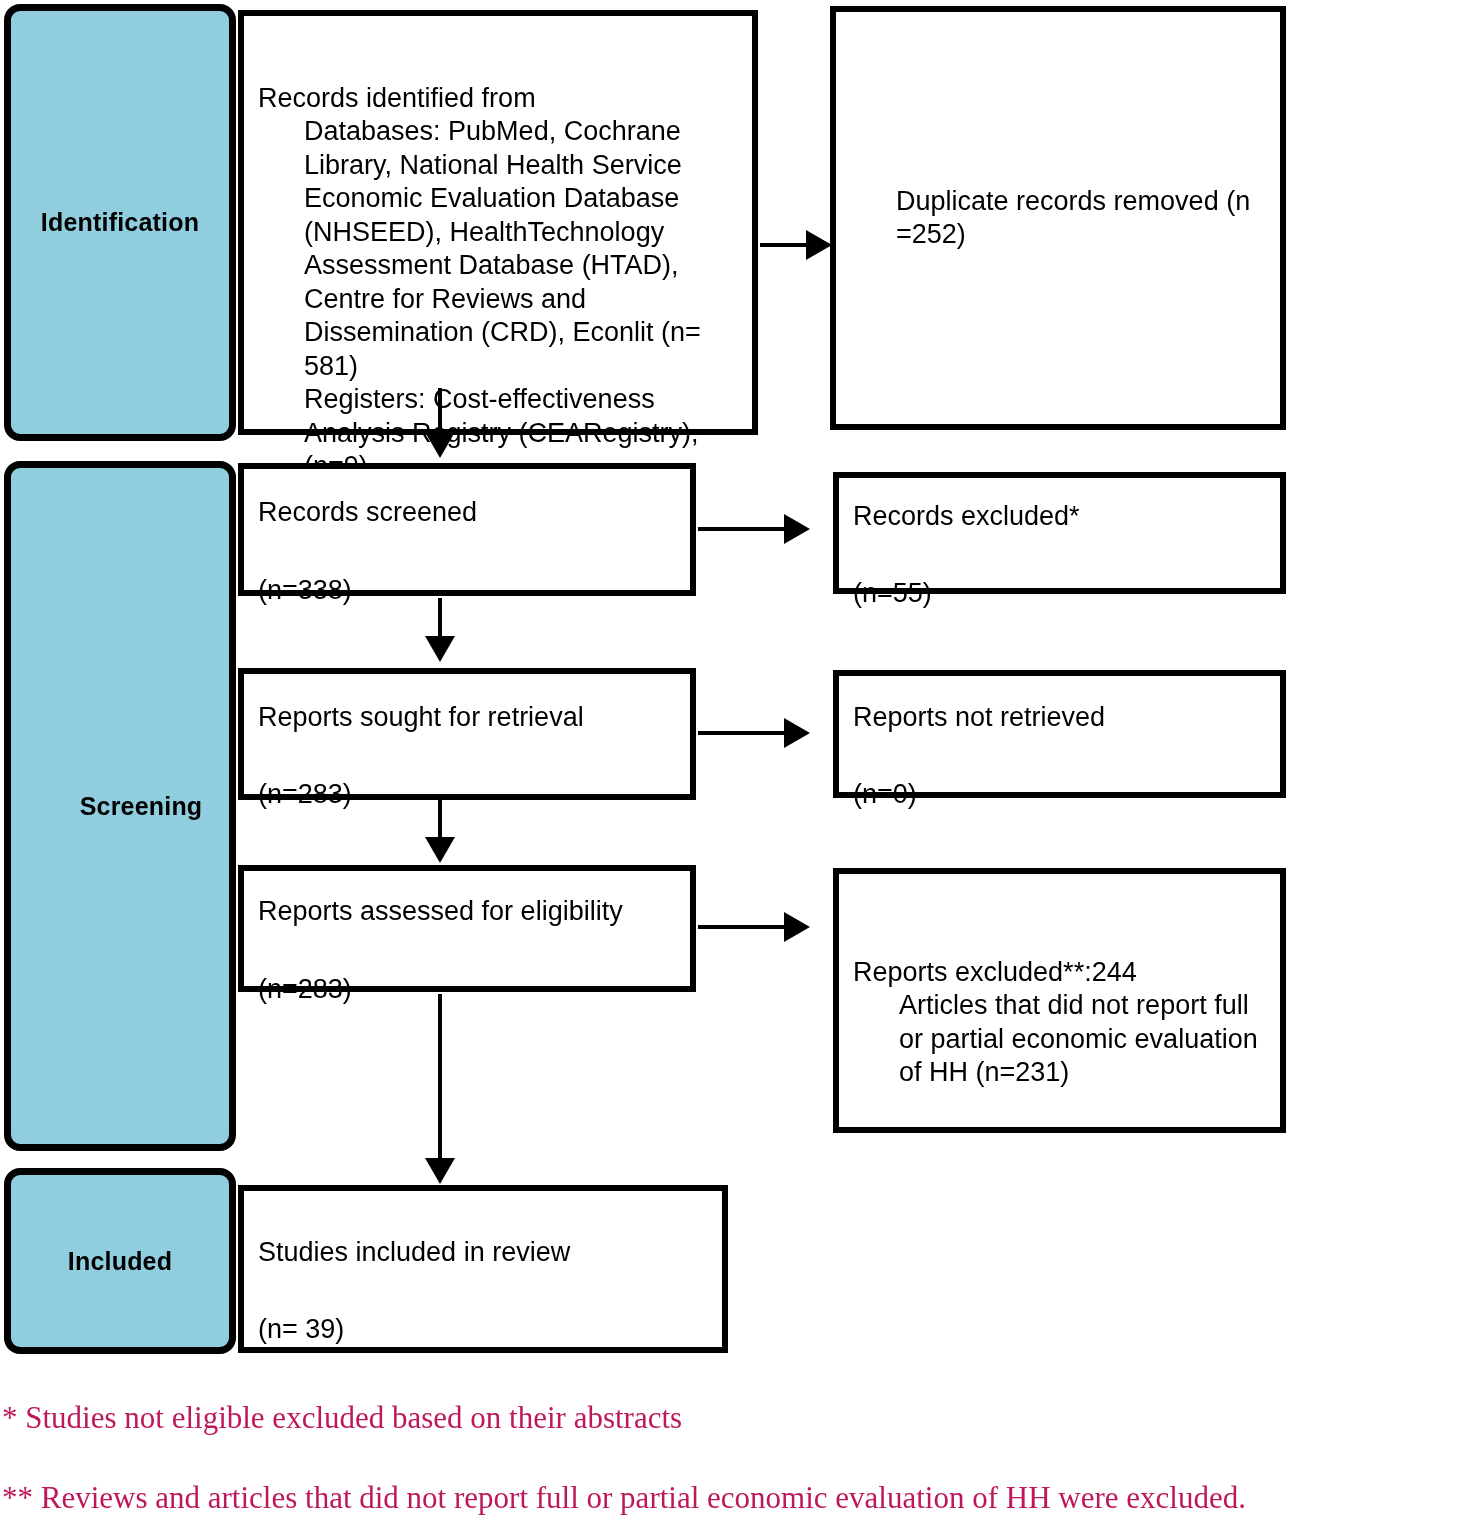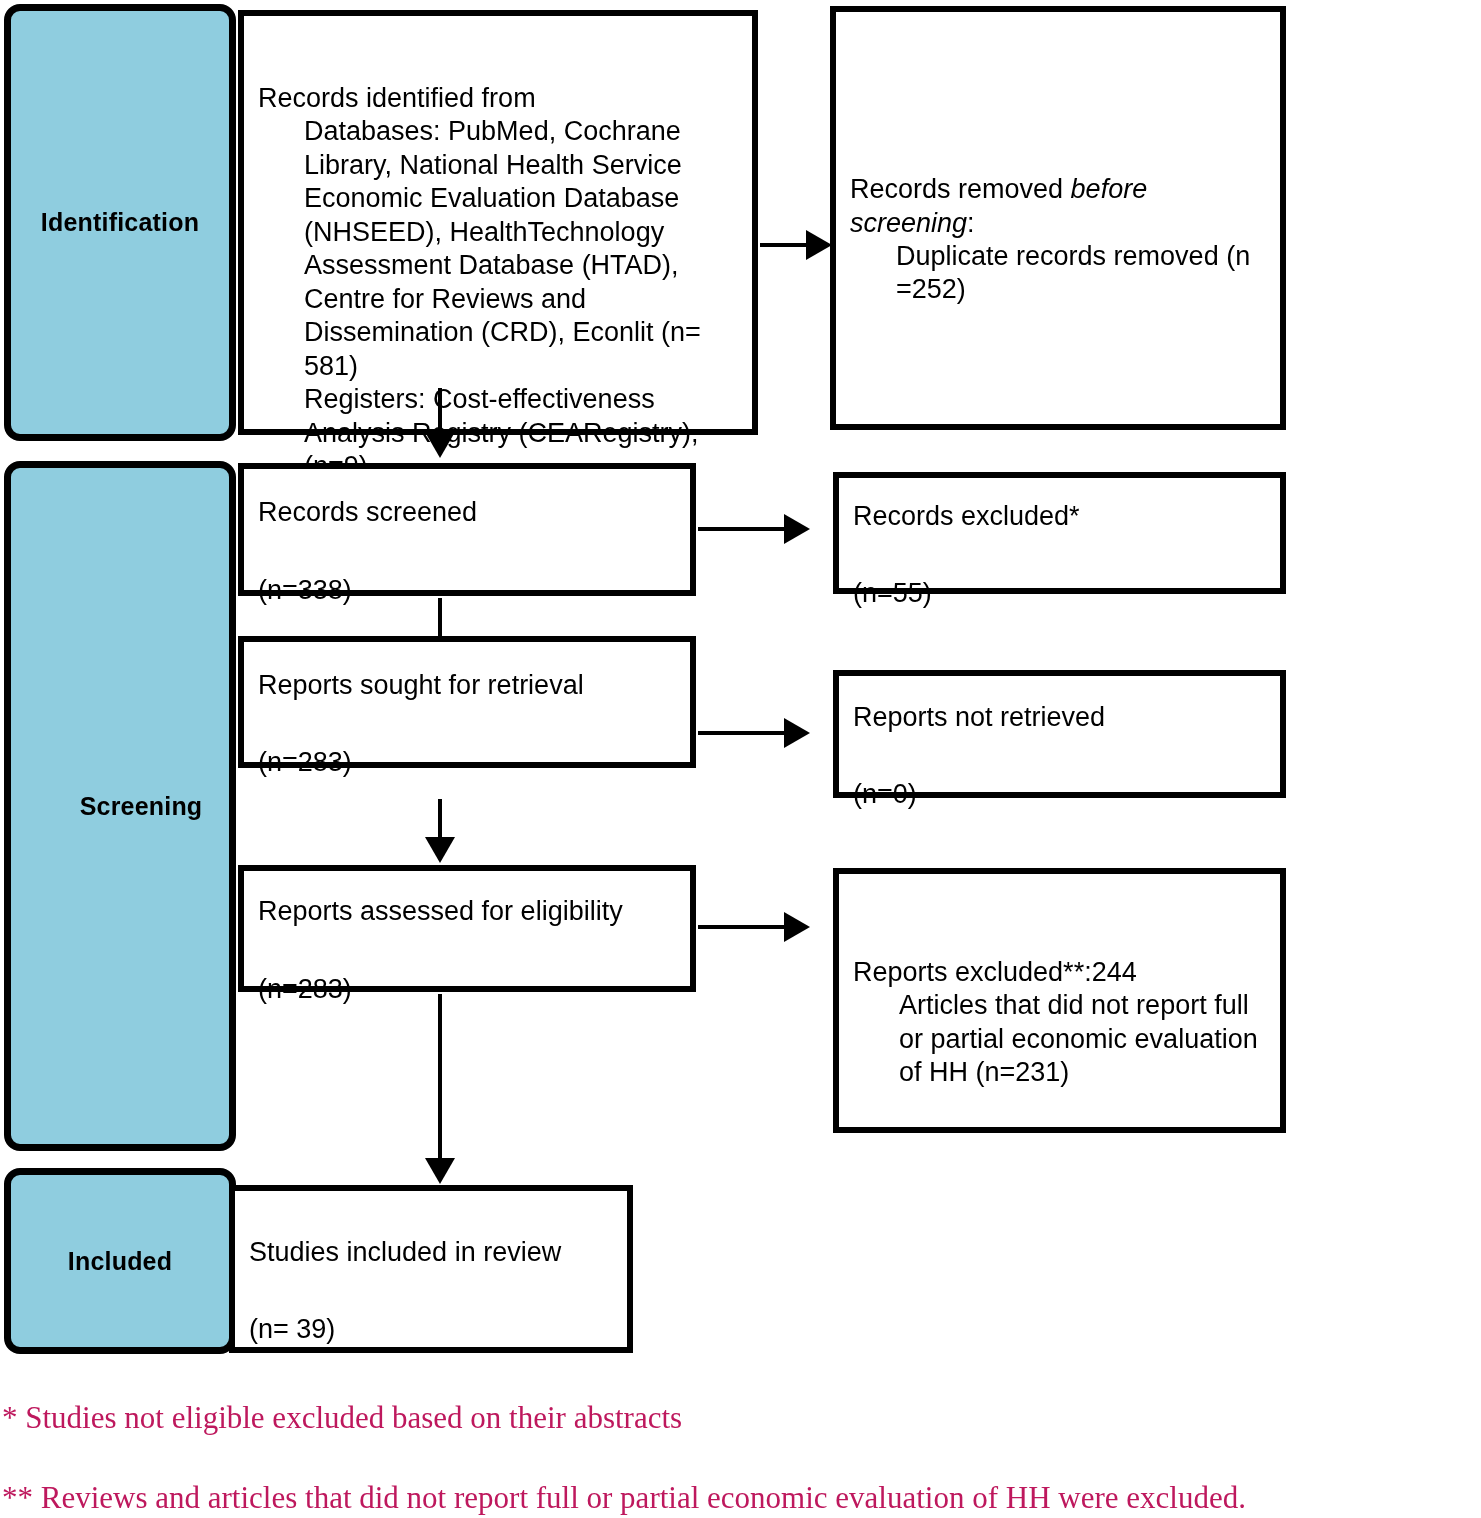--- a/index.html
+++ b/index.html
@@ -104,21 +104,20 @@
     <span>Included</span>
   </div>
 
   <div class="box" style="left:238px; top:10px; width:520px; height:425px; justify-content:flex-start; padding-top:22px;">
     <span class="ln">Records identified from</span>
     <span class="ind">Databases: PubMed, Cochrane Library, National Health Service Economic Evaluation Database (NHSEED), HealthTechnology Assessment Database (HTAD), Centre for Reviews and Dissemination (CRD), Econlit (n= 581)</span>
     <span class="ind">Registers: Cost-effectiveness Analysis Registry (CEARegistry), (n=9)</span>
   </div>
 
   <div class="box" style="left:830px; top:6px; width:456px; height:424px;">
-    <span class="ln"><span>Records removed </span><span class="ital">before screening</span><span>:</span></span>
     <span class="ind">Duplicate records removed (n =252)</span>
   </div>
 
   <div class="hline" style="left:760px; top:243px; width:50px;"></div>
   <div class="arrow-right" style="left:806px; top:230px;"></div>
 
   <div class="vline" style="left:438px; top:388px; height:48px;"></div>
   <div class="arrow-down" style="left:425px; top:432px;"></div>
 
   <div class="box" style="left:238px; top:463px; width:458px; height:133px;">
@@ -130,21 +129,21 @@
     <span class="ln">Records excluded*</span>
     <span class="ln">(n=55)</span>
   </div>
 
   <div class="hline" style="left:698px; top:527px; width:90px;"></div>
   <div class="arrow-right" style="left:784px; top:514px;"></div>
 
   <div class="vline" style="left:438px; top:598px; height:42px;"></div>
   <div class="arrow-down" style="left:425px; top:636px;"></div>
 
-  <div class="box" style="left:238px; top:636px; width:458px; height:132px;">
+  <div class="box" style="left:238px; top:668px; width:458px; height:132px;">
     <span class="ln">Reports sought for retrieval</span>
     <span class="ln">(n=283)</span>
   </div>
 
   <div class="box" style="left:833px; top:670px; width:453px; height:128px;">
     <span class="ln">Reports not retrieved</span>
     <span class="ln">(n=0)</span>
   </div>
 
   <div class="hline" style="left:698px; top:731px; width:90px;"></div>
@@ -162,21 +161,21 @@
     <span class="ln">Reports excluded**:244</span>
     <span class="ind">Articles that did not report full or partial economic evaluation of HH (n=231)</span>
   </div>
 
   <div class="hline" style="left:698px; top:925px; width:90px;"></div>
   <div class="arrow-right" style="left:784px; top:912px;"></div>
 
   <div class="vline" style="left:438px; top:994px; height:175px;"></div>
   <div class="arrow-down" style="left:425px; top:1158px;"></div>
 
-  <div class="box" style="left:229px; top:1185px; width:404px; height:168px;">
+  <div class="box" style="left:238px; top:1185px; width:490px; height:168px;">
     <span class="ln">Studies included in review</span>
     <span class="ln">(n= 39)</span>
   </div>
 
   <div class="footnote" style="left:2px; top:1400px;">* Studies not eligible excluded based on their abstracts</div>
   <div class="footnote" style="left:2px; top:1480px;">** Reviews and articles that did not report full or partial economic evaluation of HH were excluded.</div>
 
 </div>
 
 </body></html>

